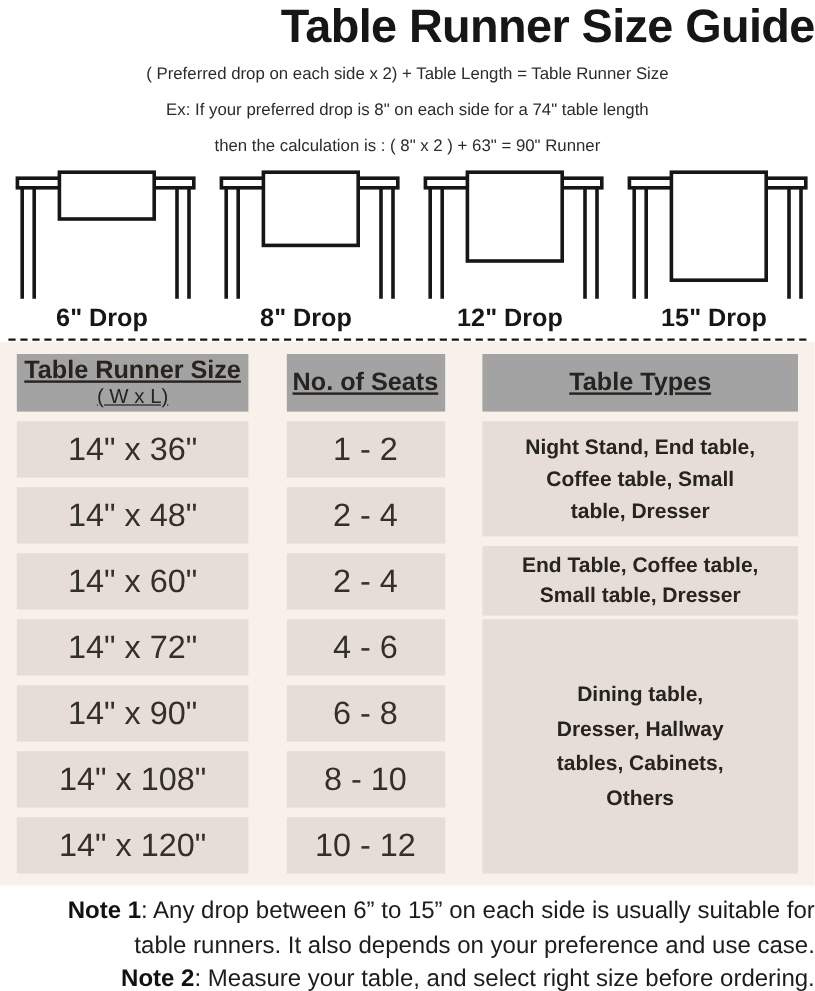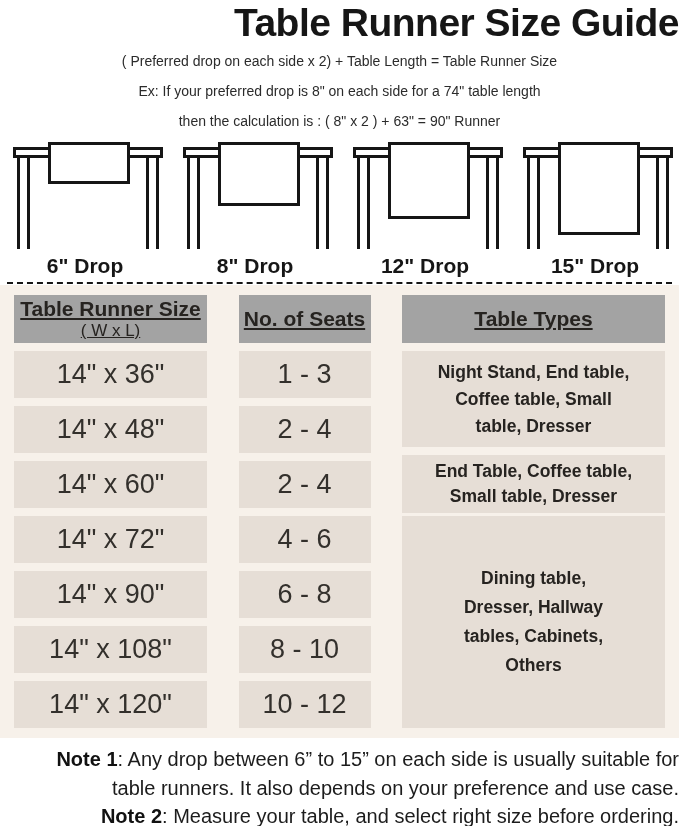--- a/index.html
+++ b/index.html
@@ -152,21 +152,21 @@
         <span class="hsub">( W x L)</span>
       </div>
       <div class="hcell c2" style="grid-row:1">
         <span>No. of Seats</span>
       </div>
       <div class="hcell" style="grid-row:1;grid-column:3">
         <span>Table Types</span>
       </div>
 
       <div class="cell c1">14" x 36"</div>
-      <div class="cell c2">1 - 3</div>
+      <div class="cell c2">1 - 2</div>
 
       <div class="cell c1">14" x 48"</div>
       <div class="cell c2">2 - 4</div>
 
       <div class="cell c1">14" x 60"</div>
       <div class="cell c2">2 - 4</div>
 
       <div class="cell c1">14" x 72"</div>
       <div class="cell c2">4 - 6</div>
 

